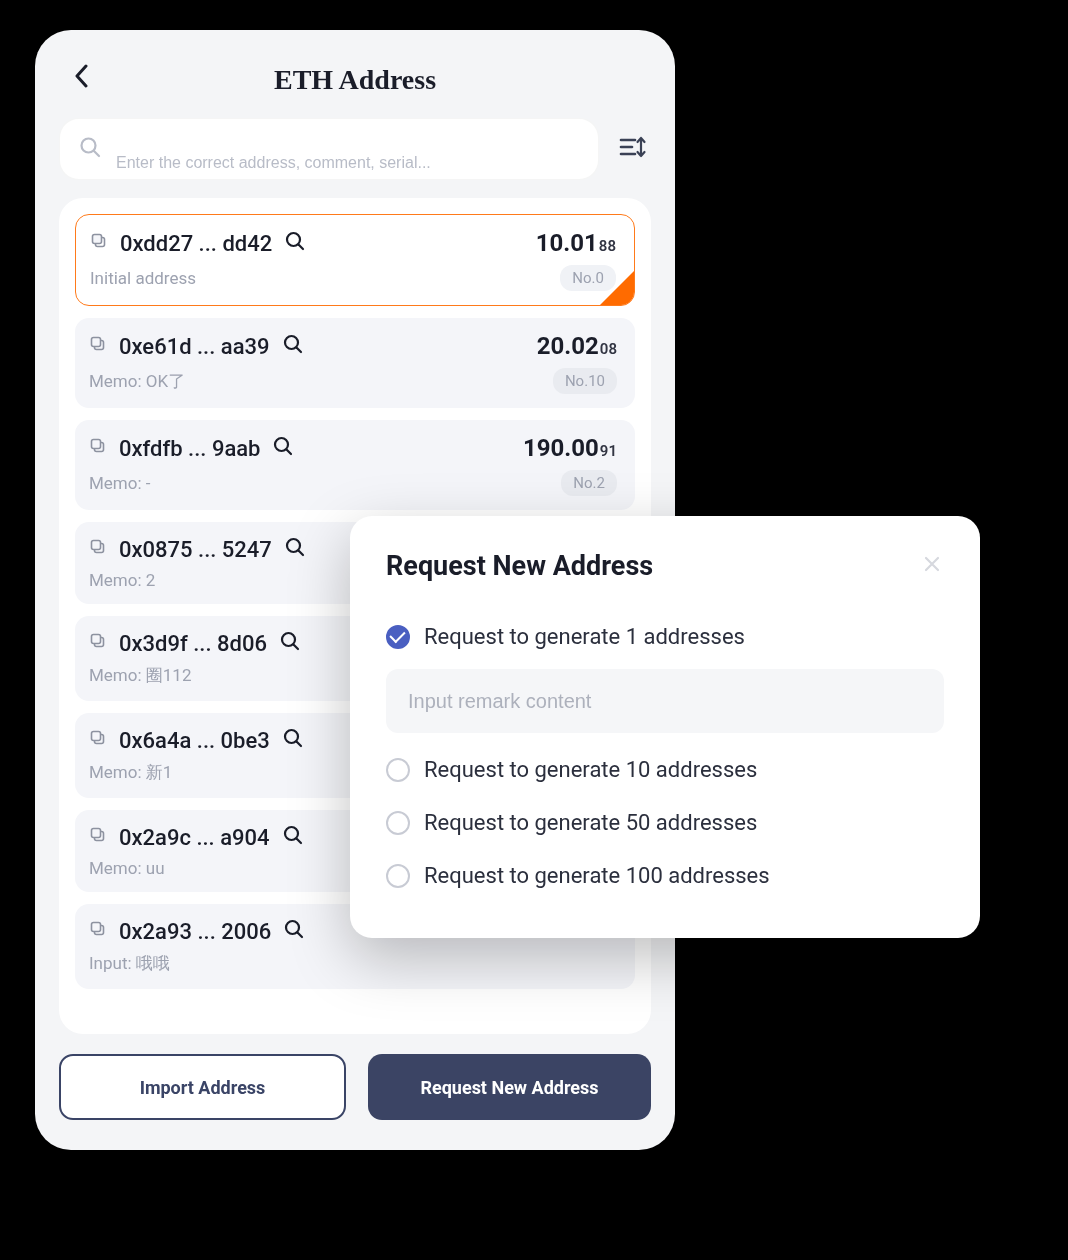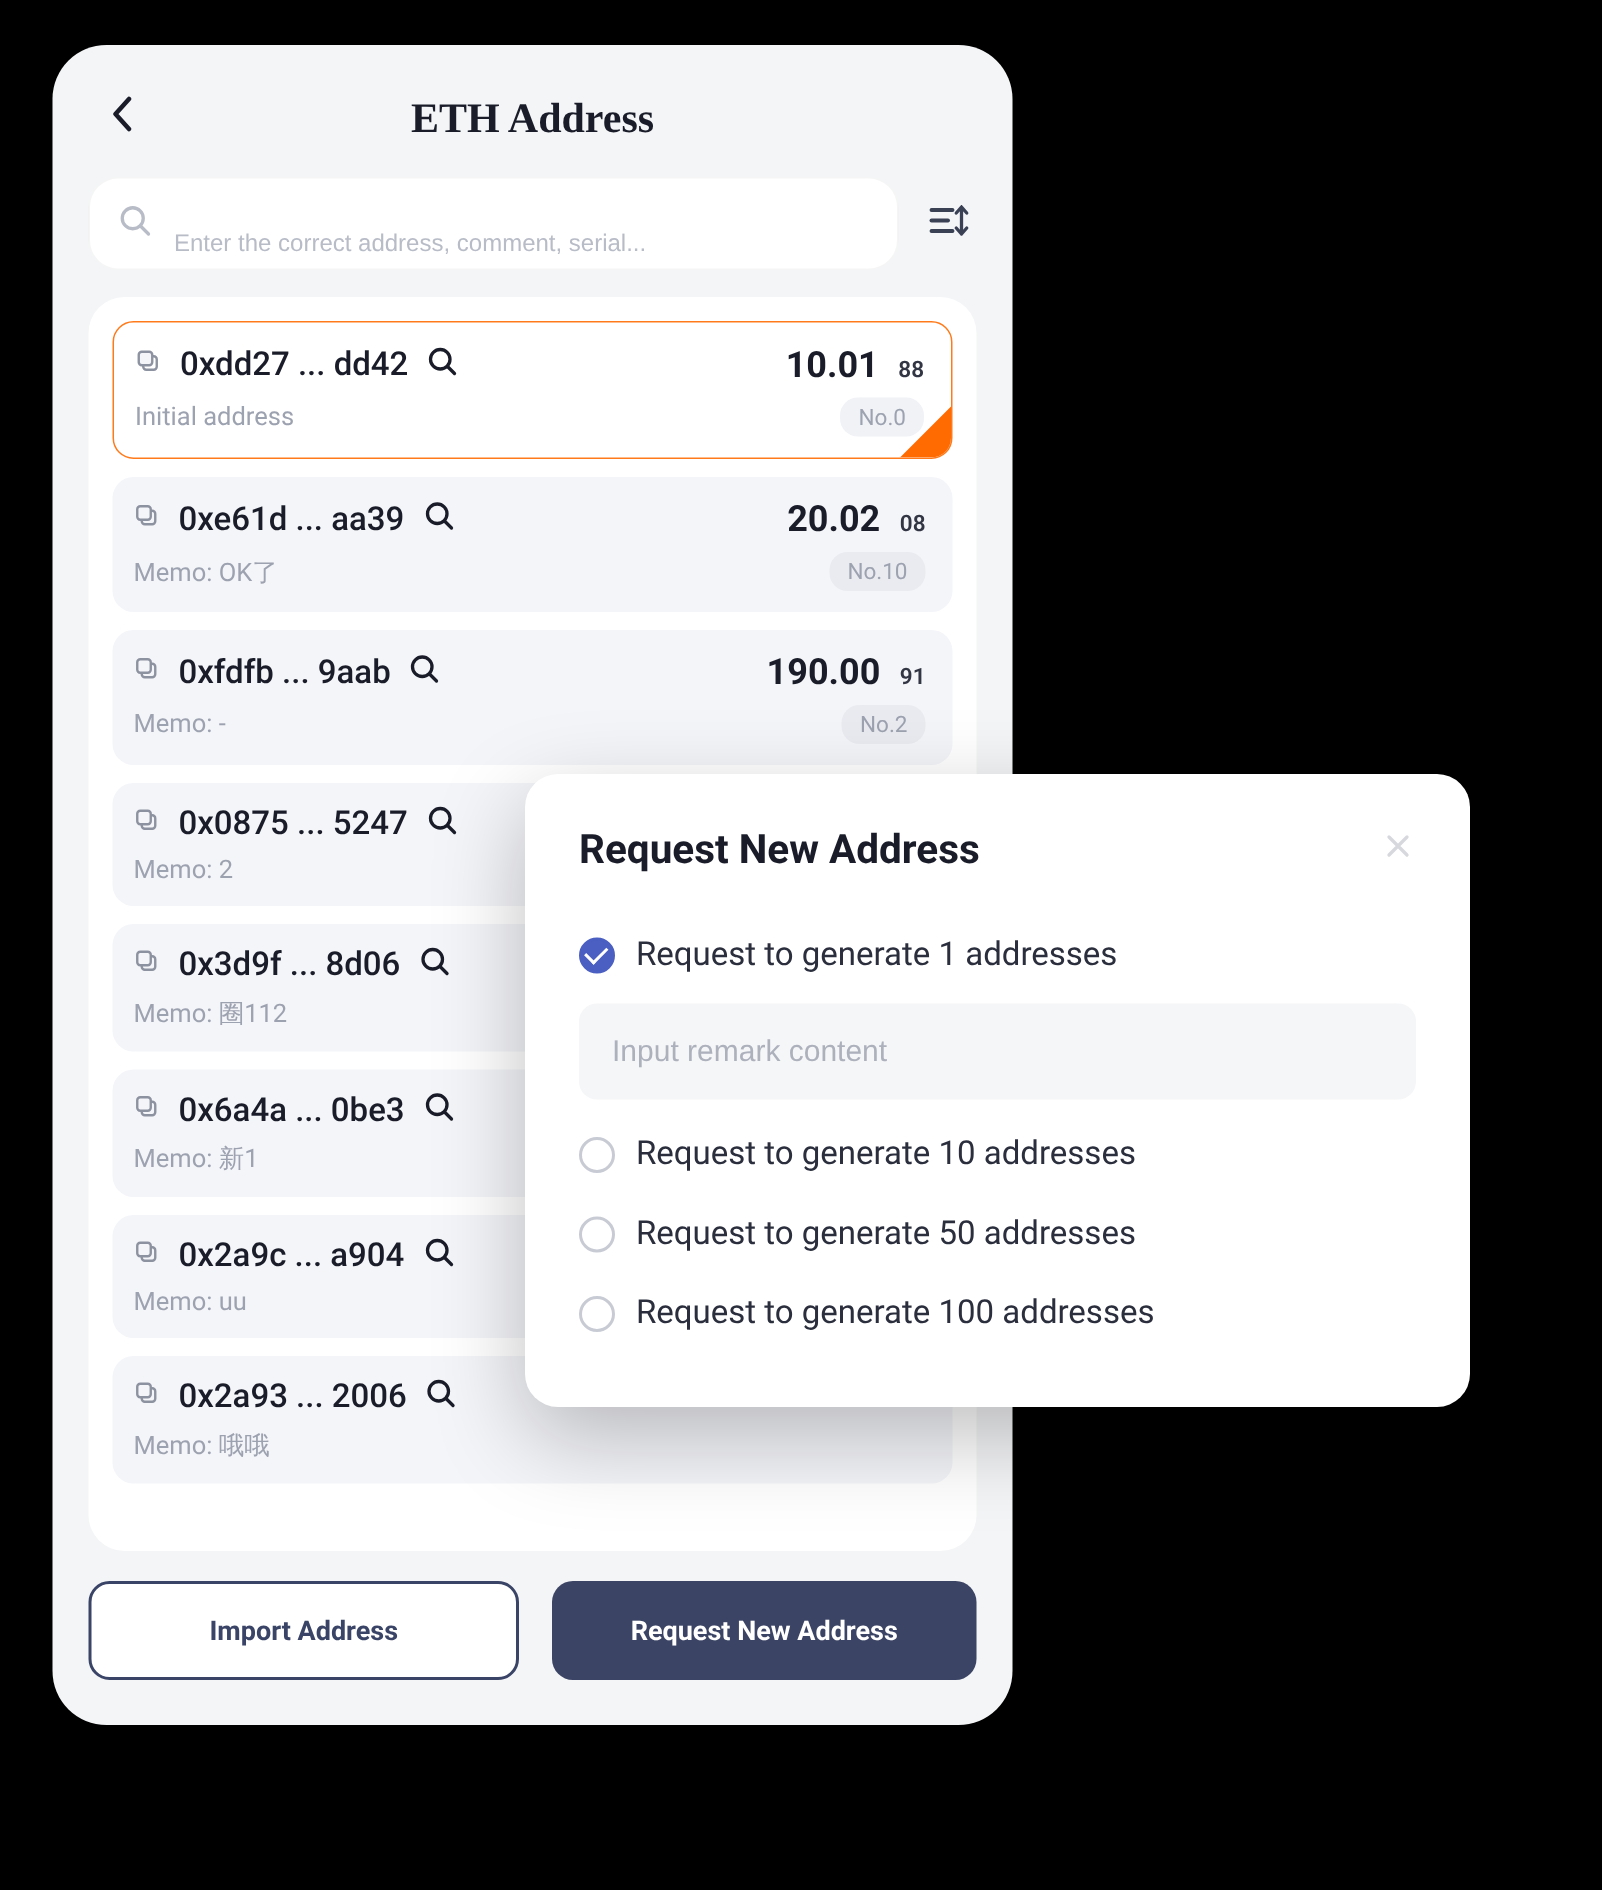--- a/index.html
+++ b/index.html
@@ -137,21 +137,21 @@
   .mag-icon svg { width: 22px; height: 22px; }
   .balance {
     font-size: 24px;
     font-weight: 700;
     color: #1a1d29;
   }
   .balance small {
     font-size: 15px;
     font-weight: 600;
     color: #323543;
-    margin-left: 13px;
+    margin-left: 1px;
   }
   .addr-bottom {
     display: flex;
     align-items: center;
     justify-content: space-between;
     margin-top: 8px;
   }
   .memo {
     font-size: 17px;
     color: #9da2b0;
@@ -457,21 +457,21 @@
               </svg></span>
             <span class="addr-text">0x2a93 ... 2006</span>
             <span class="mag-icon"><svg viewBox="0 0 22 22" fill="none">
                 <circle cx="9.5" cy="9.5" r="6.5" stroke="#1a1d29" stroke-width="2.2"></circle>
                 <line x1="14.5" y1="14.5" x2="19" y2="19" stroke="#1a1d29" stroke-width="2.2" stroke-linecap="round"></line>
               </svg></span>
           </div>
           <div class="balance"></div>
         </div>
         <div class="addr-bottom">
-          <div class="memo">Memo: 哦哦</div>
+          <div class="memo">Input: 哦哦</div>
         </div>
       </div>
     </div>
 
   <div class="footer">
     <div class="btn btn-outline">Import Address</div>
     <div class="btn btn-filled">Request New Address</div>
   </div>
 </div>
 

